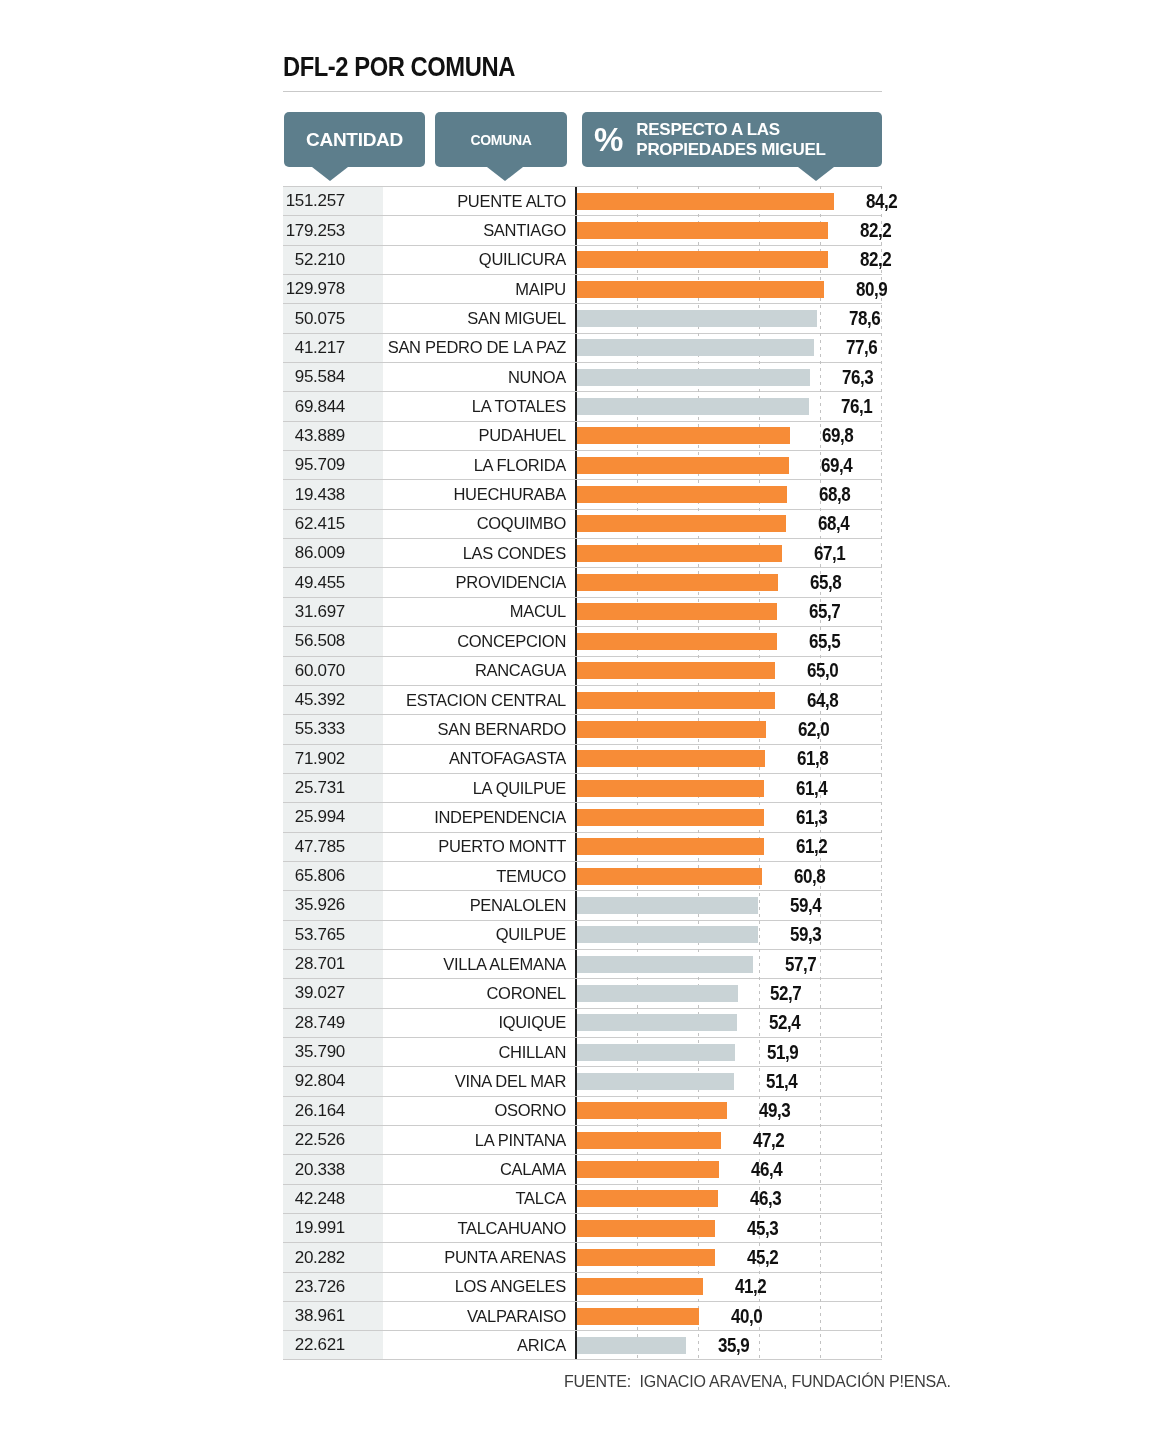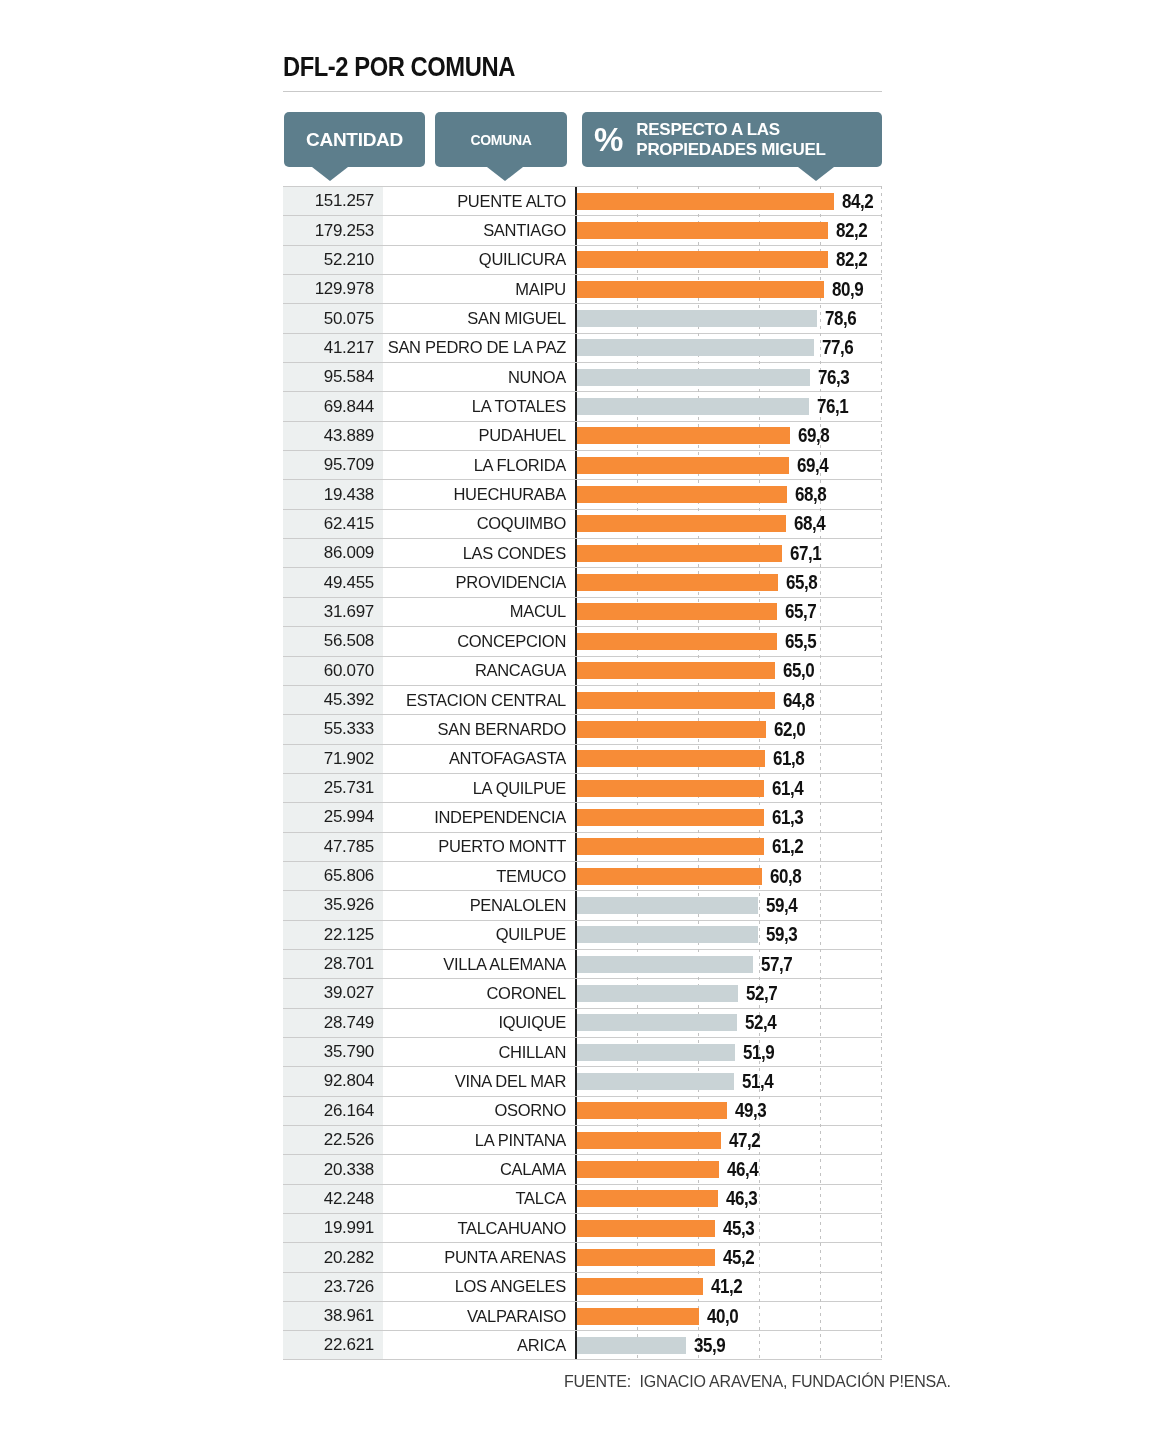--- a/index.html
+++ b/index.html
@@ -58,31 +58,31 @@
   }
   .row{
     position:relative;display:flex;height:29.35px;
     border-top:1px solid var(--row-border,#cccccc);
     box-sizing:border-box;align-items:stretch;
   }
   .row:last-child{border-bottom:1px solid var(--row-border,#cccccc);}
   .cell{display:flex;align-items:center;box-sizing:border-box;}
   .cell-cantidad{
     width:100px;background:var(--cantidad-bg,#EDF0F0);
-    justify-content:flex-end;padding-right:9px;
+    justify-content:flex-end;padding-right:38px;
     font-size:17px;letter-spacing:-0.3px;color:#1c1c1c;
   }
   .cell-comuna{
     width:192px;justify-content:flex-end;padding-right:9px;
     font-size:16.5px;letter-spacing:-0.3px;color:#1c1c1c;white-space:nowrap;
   }
   .cell-chart{
     flex:1;position:relative;z-index:2;
     border-left:2px solid var(--axis,#222222);
-    display:flex;align-items:center;
+    display:flex;align-items:center;gap:24px;
   }
   .bar{height:17px;flex:0 0 auto;}
   .val{
     margin-left:8px;font-size:20px;font-weight:bold;color:#111;
     letter-spacing:-0.5px;white-space:nowrap;
     transform:scaleX(0.85);transform-origin:left center;
   }
   
   .footer{
     position:absolute;left:564px;top:1373px;width:318px;
@@ -345,21 +345,21 @@
   <div class="row">
     <div class="cell cell-cantidad">35.926</div>
     <div class="cell cell-comuna">PENALOLEN</div>
     <div class="cell cell-chart">
       <div class="bar" style="width: 59.4%; background: rgb(201, 211, 214);"></div>
       <div class="val">59,4</div>
     </div>
   </div>
 
   <div class="row">
-    <div class="cell cell-cantidad">22.125</div>
+    <div class="cell cell-cantidad">53.765</div>
     <div class="cell cell-comuna">QUILPUE</div>
     <div class="cell cell-chart">
       <div class="bar" style="width: 59.3%; background: rgb(201, 211, 214);"></div>
       <div class="val">59,3</div>
     </div>
   </div>
 
   <div class="row">
     <div class="cell cell-cantidad">28.701</div>
     <div class="cell cell-comuna">VILLA ALEMANA</div>

